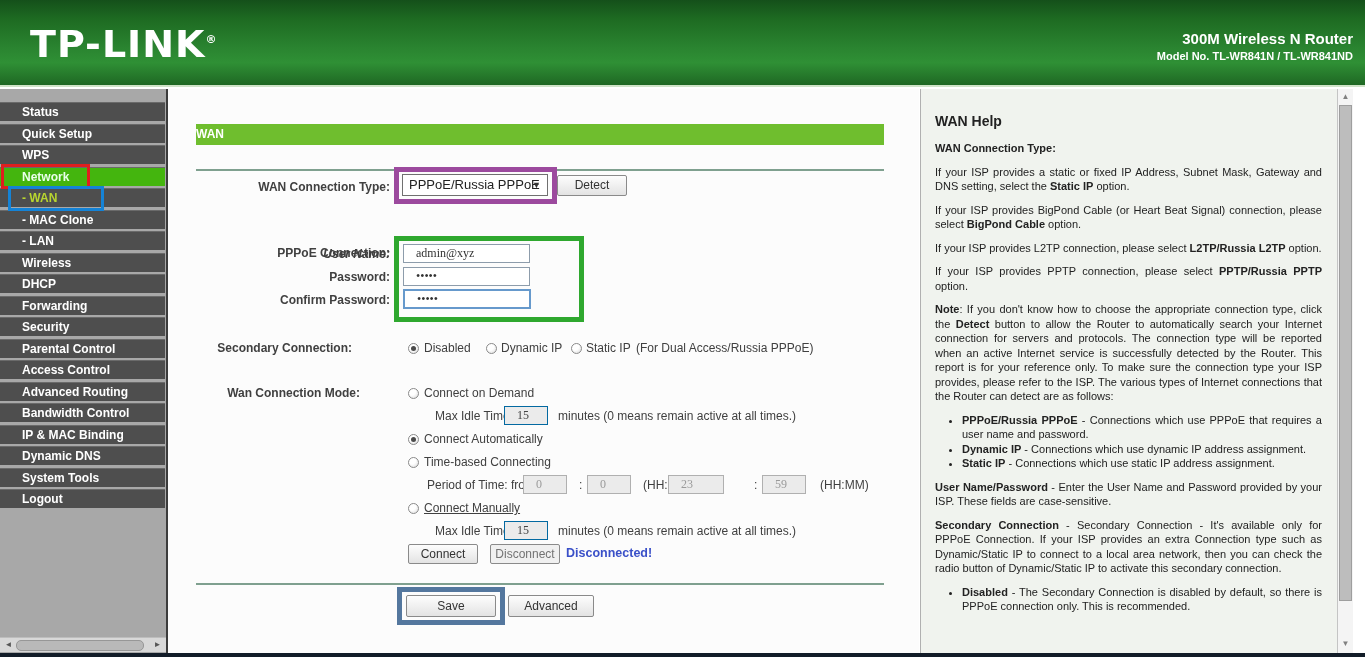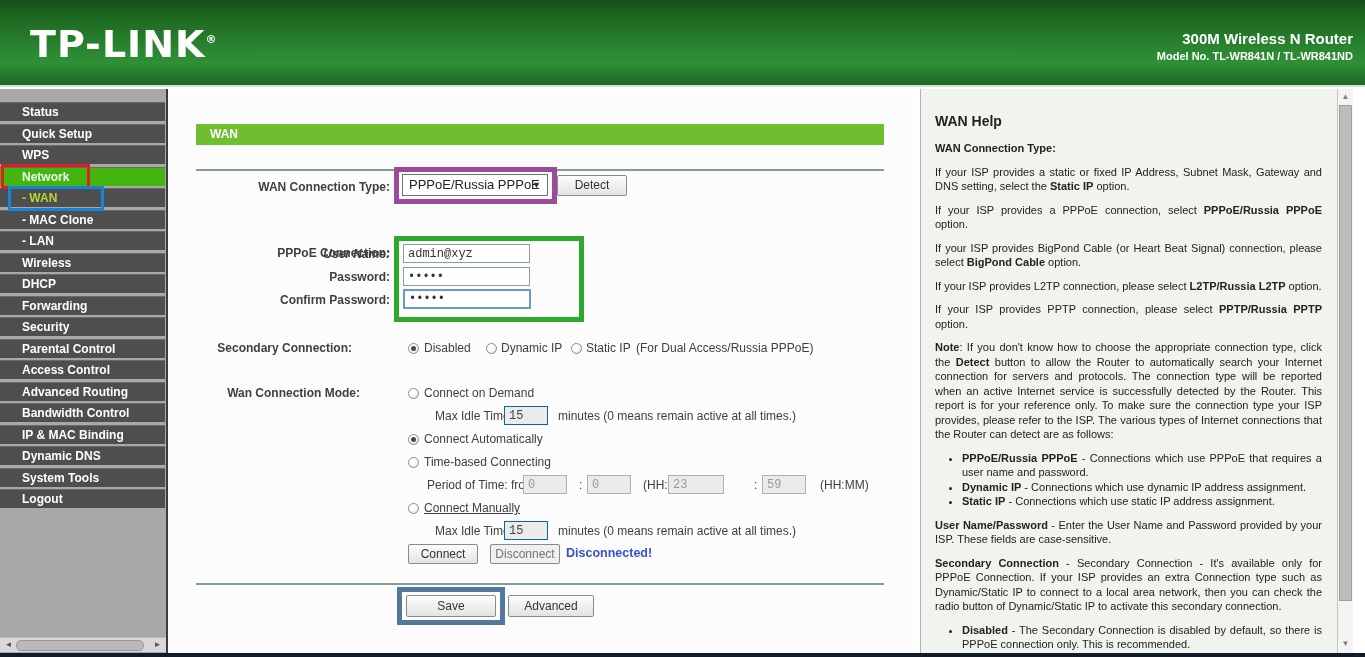--- a/index.html
+++ b/index.html
@@ -31,29 +31,29 @@
     border-top:1px solid #bdbdbd; }
   .h-arrow { position:absolute; top:0; width:15px; height:14px; color:#555; font-size:8px;
     line-height:14px; text-align:center; cursor:pointer; }
   #h-arrow-left { left:1px; } #h-arrow-right { right:1px; }
   #h-thumb { position:absolute; left:16px; top:2px; width:128px; height:11px; background:#b9b9b9;
     border:1px solid #979797; border-radius:5px; cursor:pointer; }
 
   
   #main { position:absolute; left:168px; top:89px; width:751px; height:564px; background:#fcfcfc; }
   #wan-bar { position:absolute; left:28px; top:35px; width:688px; height:21px; background:#6fbe2e;
-    color:#fff; font-size:12px; font-weight:bold; line-height:21px; padding-left:14px; }
+    color:#fff; font-size:12px; font-weight:bold; line-height:21px; padding-left:0; }
   .green-line { position:absolute; left:28px; width:688px; height:2px; background:#7fa08f; }
   #line1 { top:80px; } #line2 { top:494px; }
 
   .flabel { position:absolute; left:0; text-align:right; font-size:12px; font-weight:bold; color:#404040; }
   .ftext  { position:absolute; font-size:12px; color:#404040; white-space:nowrap; }
 
   .tinput { position:absolute; height:19px; border:1px solid #8d9cab; background:#fff;
-    font-family:Liberation Mono, monospace; font-size:12px; color:#333; padding:0 4px; }
+    font-family:Liberation Serif, serif; font-size:12px; color:#333; padding:0 12px; }
   .tinput.focused { border:2px solid #6699cc; height:20px; }
   .tinput.dim { background:#ebebeb; border:1px solid #0369a1; color:#444; }
   .tinput.off { background:#ebebeb; border:1px solid #b0b0b0; color:#9a9a9a; }
 
   .btn { position:absolute; border:1px solid #8a8a8a; border-radius:2px;
     background:linear-gradient(180deg,#fdfdfd,#e3e3e3); font-family:"Liberation Sans", sans-serif;
     font-size:12px; color:#333; text-align:center; cursor:pointer; }
   .btn.disabled { color:#737373; background:#f0f0f0; cursor:default; }
 
   #wan-select { position:absolute; left:234px; top:85px; width:146px; height:22px; background:#fff;
@@ -204,21 +204,20 @@
   <div class="btn" style="left:238px; top:506px; width:90px; height:22px; line-height:20px;">Save</div>
   <div class="btn" style="left:340px; top:506px; width:86px; height:22px; line-height:20px;">Advanced</div>
   <div class="ann" style="left:229px; top:498px; width:108px; height:38px; border:5px solid #54779e;"></div>
 </div>
 
 <div id="help">
   <div>
       <div class="help-title">WAN Help</div>
       <p><span class="b">WAN Connection Type:</span></p>
       <p><span>If your ISP provides a static or fixed IP Address, Subnet Mask, Gateway and DNS setting, select the </span><span class="b">Static IP</span><span> option.</span></p>
-      <p><span>If your ISP provides a PPPoE connection, select </span><span class="b">PPPoE/Russia PPPoE</span><span> option.</span></p>
       <p><span>If your ISP provides BigPond Cable (or Heart Beat Signal) connection, please select </span><span class="b">BigPond Cable</span><span> option.</span></p>
       <p><span>If your ISP provides L2TP connection, please select </span><span class="b">L2TP/Russia L2TP</span><span> option.</span></p>
       <p><span>If your ISP provides PPTP connection, please select </span><span class="b">PPTP/Russia PPTP</span><span> option.</span></p>
       <p><span class="b">Note</span><span>: If you don't know how to choose the appropriate connection type, click the </span><span class="b">Detect</span><span> button to allow the Router to automatically search your Internet connection for servers and protocols. The connection type will be reported when an active Internet service is successfully detected by the Router. This report is for your reference only. To make sure the connection type your ISP provides, please refer to the ISP. The various types of Internet connections that the Router can detect are as follows:</span></p>
       <ul>
         <li><span class="b">PPPoE/Russia PPPoE</span><span> - Connections which use PPPoE that requires a user name and password.</span></li>
         <li><span class="b">Dynamic IP</span><span> - Connections which use dynamic IP address assignment.</span></li>
         <li><span class="b">Static IP</span><span> - Connections which use static IP address assignment.</span></li>
       </ul>
       <p><span class="b">User Name/Password</span><span> - Enter the User Name and Password provided by your ISP. These fields are case-sensitive.</span></p>

